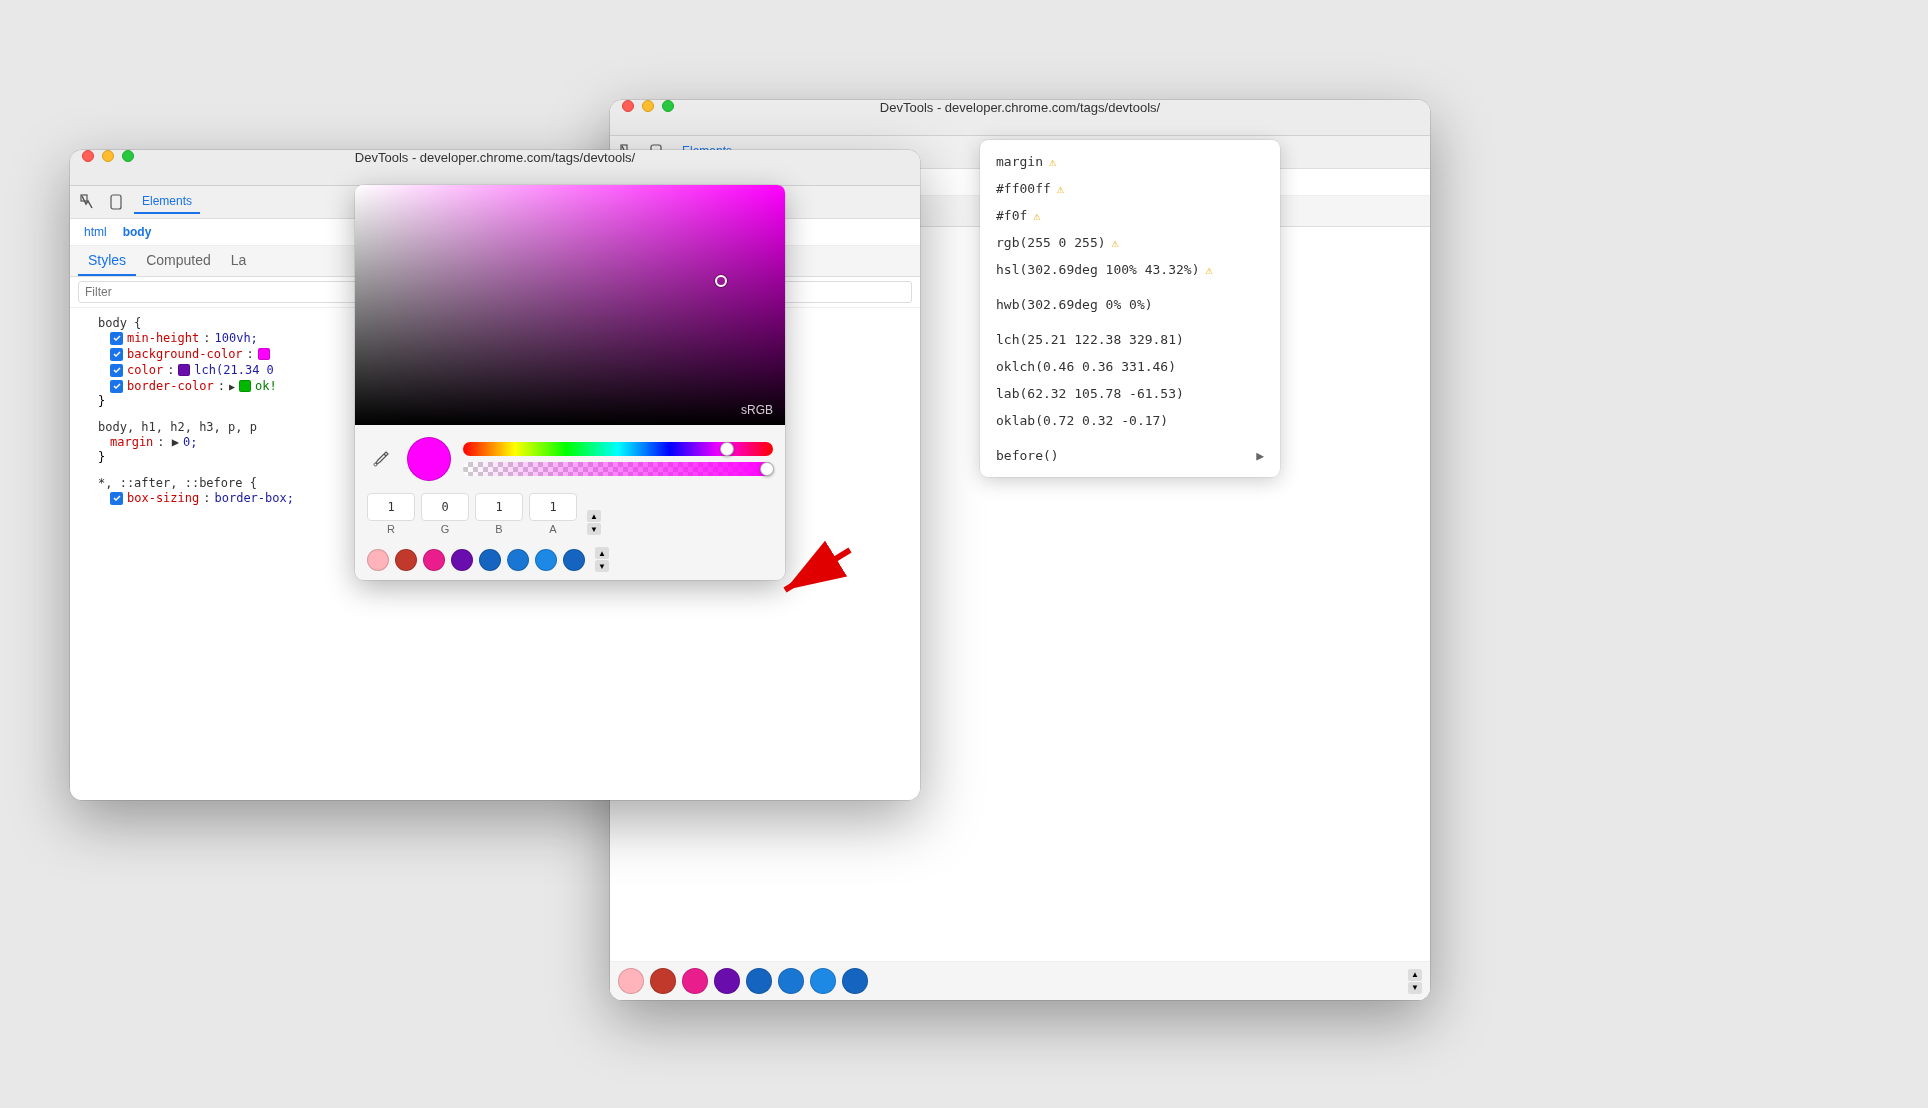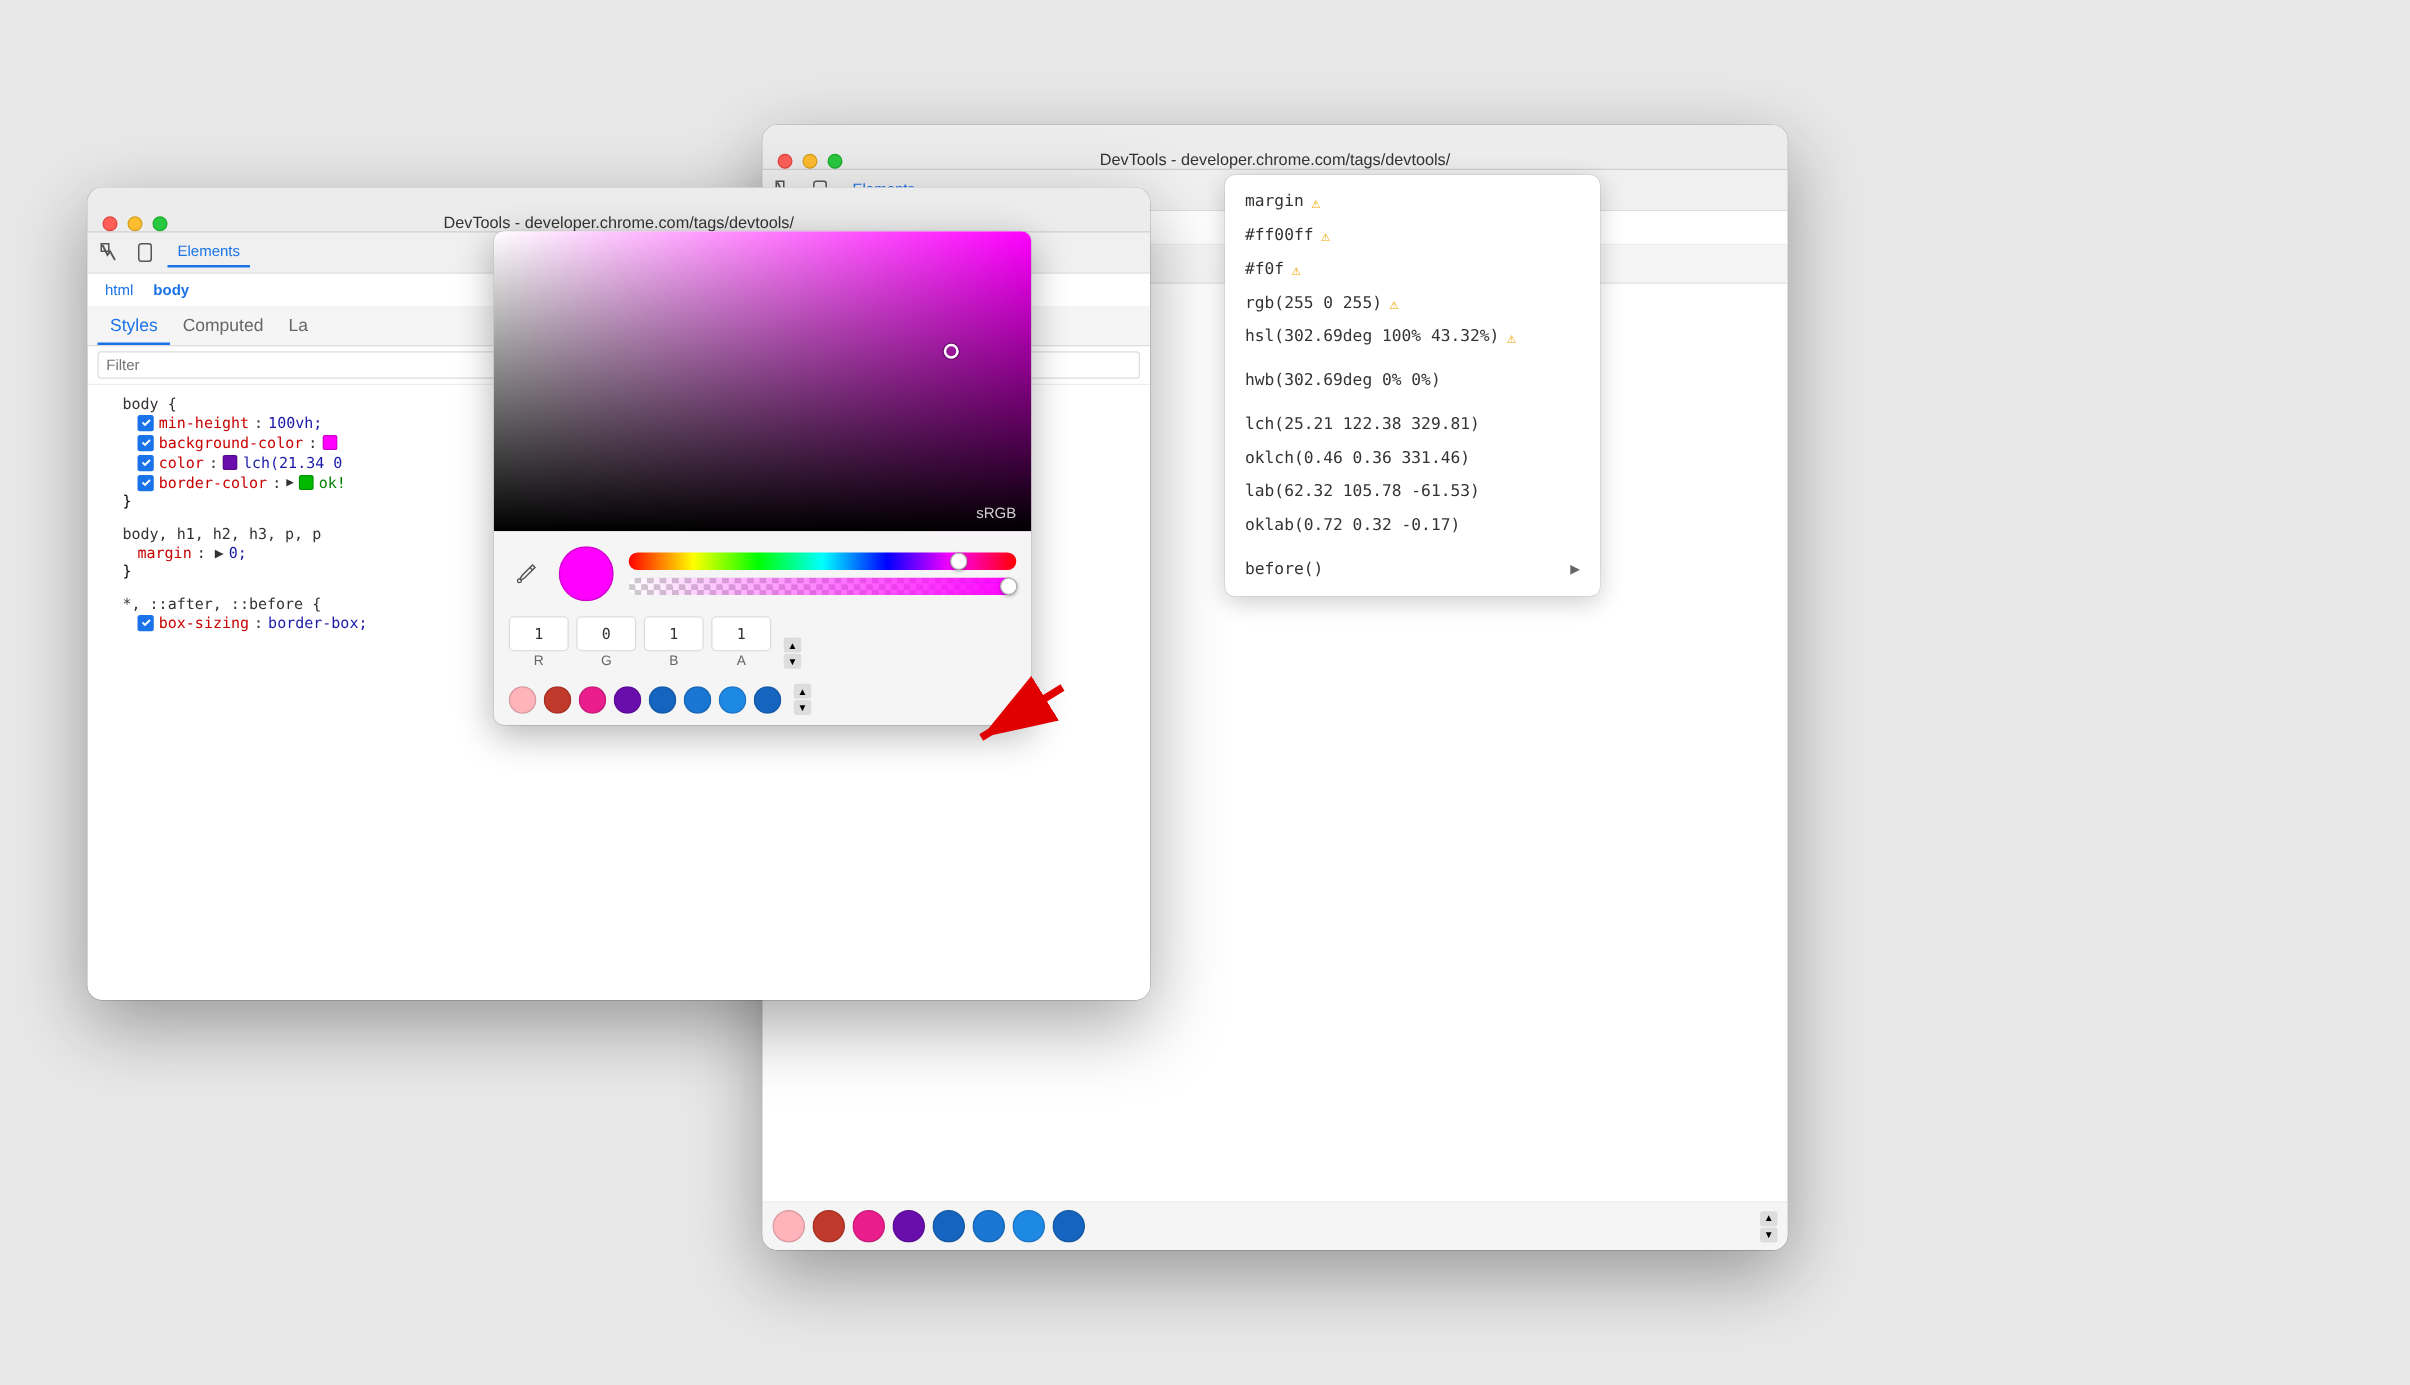--- a/index.html
+++ b/index.html
@@ -18,21 +18,21 @@
       background: #f5f5f5;
       border-radius: 12px;
       box-shadow: 0 20px 60px rgba(0,0,0,0.35), 0 0 0 0.5px rgba(0,0,0,0.2);
       overflow: hidden;
     }
 
     .titlebar {
       background: #ececec;
       height: 36px;
       display: flex;
-      align-items: flex-end;
+      align-items: flex-start;
       padding: 0 12px;
       border-bottom: 1px solid #d0d0d0;
       position: relative;
     }
 
     .traffic-lights {
       display: flex;
       gap: 8px;
       align-items: center;
     }
@@ -174,21 +174,20 @@
     }
 
     
     .color-picker {
       position: absolute;
       background: #f5f5f5;
       border-radius: 8px;
       box-shadow: 0 8px 30px rgba(0,0,0,0.3), 0 0 0 0.5px rgba(0,0,0,0.15);
       width: 430px;
       z-index: 10;
-      margin-left: 40px;
     }
 
     .color-canvas {
       width: 100%;
       height: 240px;
       border-radius: 8px 8px 0 0;
       position: relative;
       overflow: hidden;
     }
 

